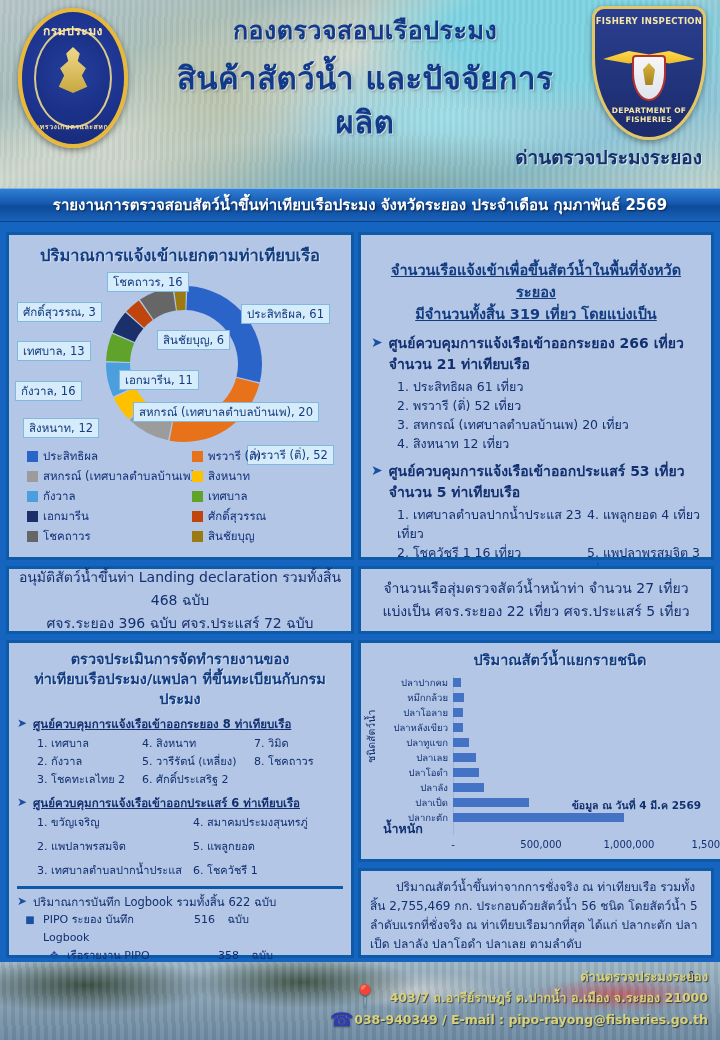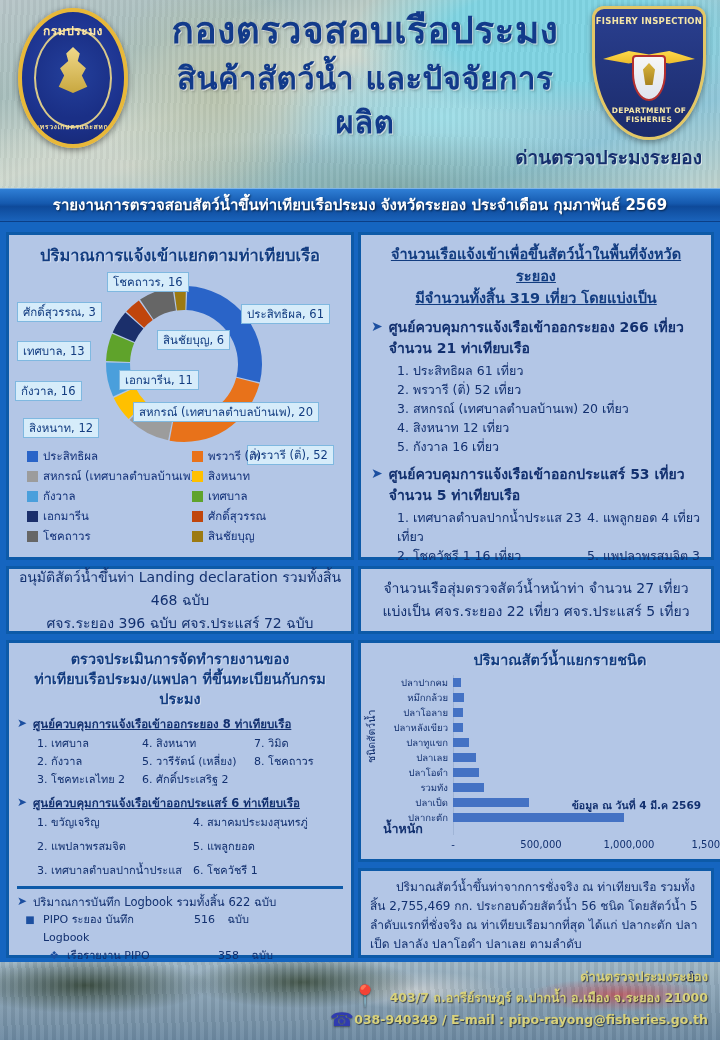--- a/index.html
+++ b/index.html
@@ -39,21 +39,21 @@
   .header-title-wrap {
     position: absolute; left: 150px; top: 12px; width: 430px;
     text-align: center;
   }
   .header-title {
     color: #123a8a;
     font-weight: bold;
     text-shadow: 1px 1px 0 rgba(255,255,255,0.65), 2px 2px 3px rgba(0,0,0,0.25);
     letter-spacing: 0.5px;
   }
-  .header-title.l1 { font-size: 37px; line-height: 38px; }
+  .header-title.l1 { font-size: 25px; line-height: 38px; }
   .header-title.l2 { font-size: 31px; line-height: 44px; margin-top: 6px; }
   .header-subtitle {
     position: absolute; right: 18px; top: 142px;
     color: #16306e; font-size: 19px; font-weight: bold;
     text-shadow: 1px 1px 0 rgba(255,255,255,0.6);
   }
 
   
   .seal-left {
     position: absolute; left: 18px; top: 8px; width: 110px; height: 140px;
@@ -161,21 +161,21 @@
   .legend {
     position: absolute; left: 18px; top: 212px; width: 320px;
     display: grid; grid-template-columns: 165px 150px;
     row-gap: 2px;
   }
   .legend-item { display: flex; align-items: center; gap: 5px; }
   .legend-swatch { width: 11px; height: 11px; display: inline-block; flex: none; }
   .legend-label { color: #13327a; font-size: 11.5px; white-space: nowrap; }
 
   
-  #panel-arrivals { left: 358px; top: 232px; width: 356px; height: 328px; padding: 8px 10px; }
+  #panel-arrivals { left: 358px; top: 232px; width: 356px; height: 328px; padding: 24px 10px; }
   #panel-arrivals .hdr {
     text-align: center; color: #123c80; font-weight: bold; font-size: 14.5px;
     line-height: 22px; text-decoration: underline;
   }
   .bullet-row { display: flex; gap: 6px; margin-top: 8px; }
   .arrow-icon { color: #1c4fa0; font-size: 14px; line-height: 19px; flex: none; }
   .bullet-main { color: #12306f; font-size: 14px; font-weight: bold; line-height: 21px; }
   .sublist { margin: 2px 0 0 26px; }
   .sub-item { color: #12306f; font-size: 12.5px; line-height: 19px; }
   .sub-two-col { display: grid; grid-template-columns: 190px 140px; }
@@ -389,21 +389,20 @@
       <div>
         <div class="bullet-main">ศูนย์ควบคุมการแจ้งเรือเข้าออกระยอง 266 เที่ยว</div>
         <div class="bullet-main">จำนวน 21 ท่าเทียบเรือ</div>
       </div>
     </div>
     <div class="sublist">
       <div class="sub-item">1. ประสิทธิผล 61 เที่ยว</div>
       <div class="sub-item">2. พรวารี (ติ่) 52 เที่ยว</div>
       <div class="sub-item">3. สหกรณ์ (เทศบาลตำบลบ้านเพ) 20 เที่ยว</div>
       <div class="sub-item">4. สิงหนาท 12 เที่ยว</div>
-      <div class="sub-item">5. กังวาล 16 เที่ยว</div>
     </div>
 
     <div class="bullet-row">
       <span class="arrow-icon">➤</span>
       <div>
         <div class="bullet-main">ศูนย์ควบคุมการแจ้งเรือเข้าออกประแสร์ 53 เที่ยว</div>
         <div class="bullet-main">จำนวน 5 ท่าเทียบเรือ</div>
       </div>
     </div>
     <div class="sublist sub-two-col">
@@ -551,21 +550,21 @@
               <div class="bar-fill" style="width: 22.88px; background: rgb(68, 114, 196);"></div>
             </div>
           </div>
           <div class="bar-row">
             <div class="bar-cat">ปลาโอดำ</div>
             <div class="bar-track">
               <div class="bar-fill" style="width: 26.4px; background: rgb(68, 114, 196);"></div>
             </div>
           </div>
           <div class="bar-row">
-            <div class="bar-cat">รวมทัง</div>
+            <div class="bar-cat">ปลาลัง</div>
             <div class="bar-track">
               <div class="bar-fill" style="width: 30.8px; background: rgb(68, 114, 196);"></div>
             </div>
           </div>
           <div class="bar-row">
             <div class="bar-cat">ปลาเป็ด</div>
             <div class="bar-track">
               <div class="bar-fill" style="width: 75.68px; background: rgb(68, 114, 196);"></div>
             </div>
           </div>

